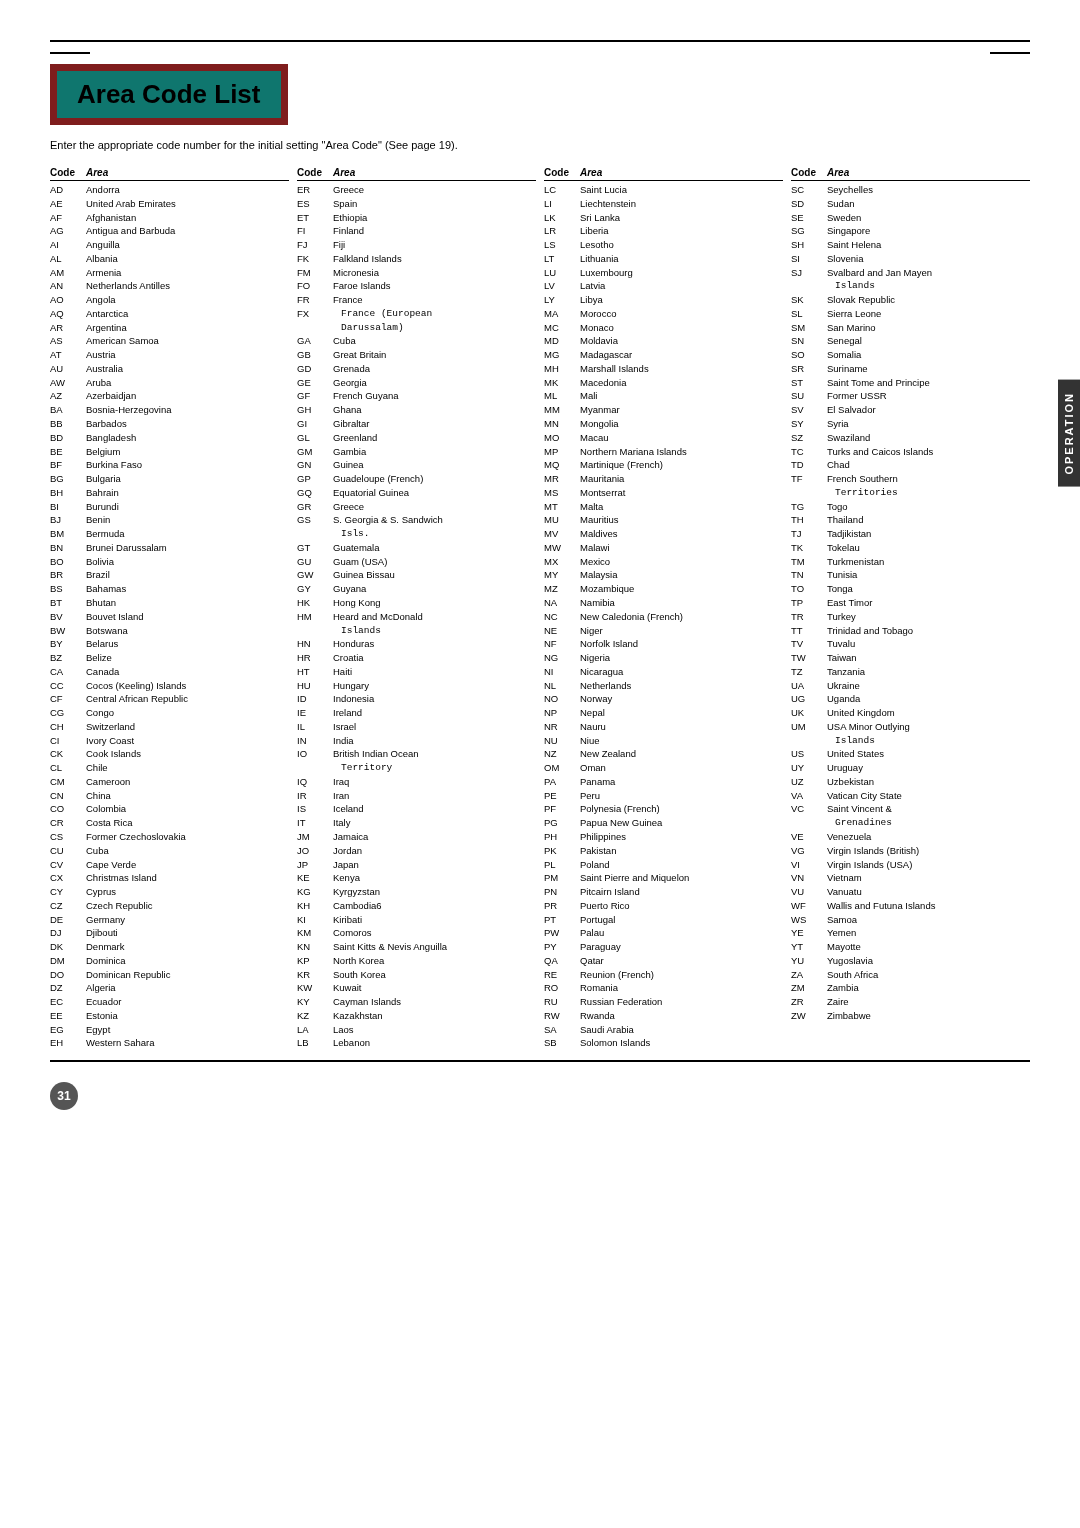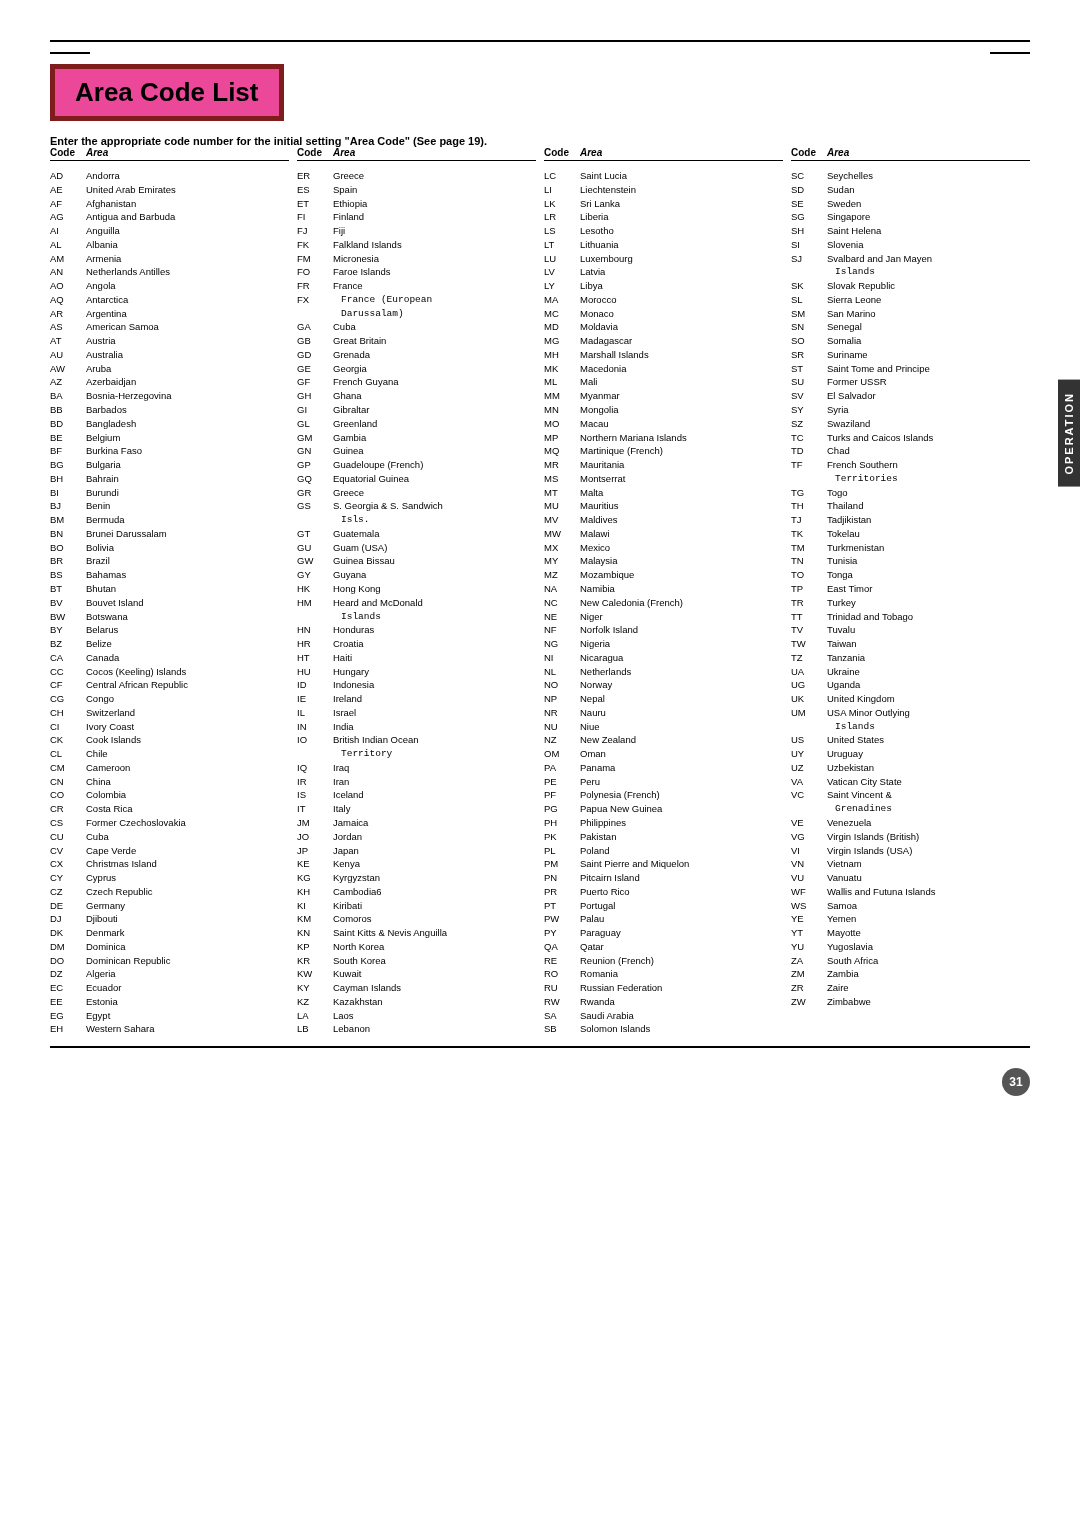--- a/index.html
+++ b/index.html
@@ -18,54 +18,54 @@
       justify-content: space-between;
       margin-bottom: 10px;
     }
     .page-header-line {
       width: 40px;
       height: 2px;
       background: #000;
       margin-top: 4px;
     }
     .title-box {
-      background: #ec4899;
-      border: 5px solid #7f1d1d;
+      background: #0f766e;
+      border: 7px solid #7f1d1d;
       padding: 8px 20px;
       margin-bottom: 14px;
       display: inline-block;
     }
     .title-box h1 {
       font-size: 26px;
       font-weight: bold;
       color: #000;
     }
     .subtitle {
       font-size: 11px;
+      margin-bottom: 16px;
       color: #000;
-      font-weight: bold;
     }
     .columns-container {
       display: flex;
       gap: 0;
       width: 100%;
     }
     .column {
       flex: 1;
       padding-right: 8px;
     }
     .column:last-child { padding-right: 0; }
     .col-header {
       display: flex;
       gap: 4px;
       font-weight: bold;
       font-size: 10px;
       border-bottom: 1px solid #000;
       padding-bottom: 2px;
-      margin-bottom: 8px;
+      margin-bottom: 2px;
     }
     .col-header .code-col { width: 32px; }
     .col-header .area-col { flex: 1; font-style: italic; }
     .entry {
       display: flex;
       gap: 4px;
       font-size: 9.5px;
       line-height: 1.45;
     }
     .entry .code { width: 32px; font-weight: normal; }
@@ -80,21 +80,21 @@
       font-size: 11px;
       font-weight: bold;
       writing-mode: vertical-rl;
       text-orientation: mixed;
       transform: rotate(180deg);
       padding: 12px 5px;
       letter-spacing: 2px;
     }
     .page-footer {
       display: flex;
-      justify-content: flex-end;
+      justify-content: flex-start;
       margin-top: 20px;
     }
     .page-number {
       background: #555;
       color: #fff;
       border-radius: 50%;
       width: 28px;
       height: 28px;
       display: flex;
       align-items: center;

